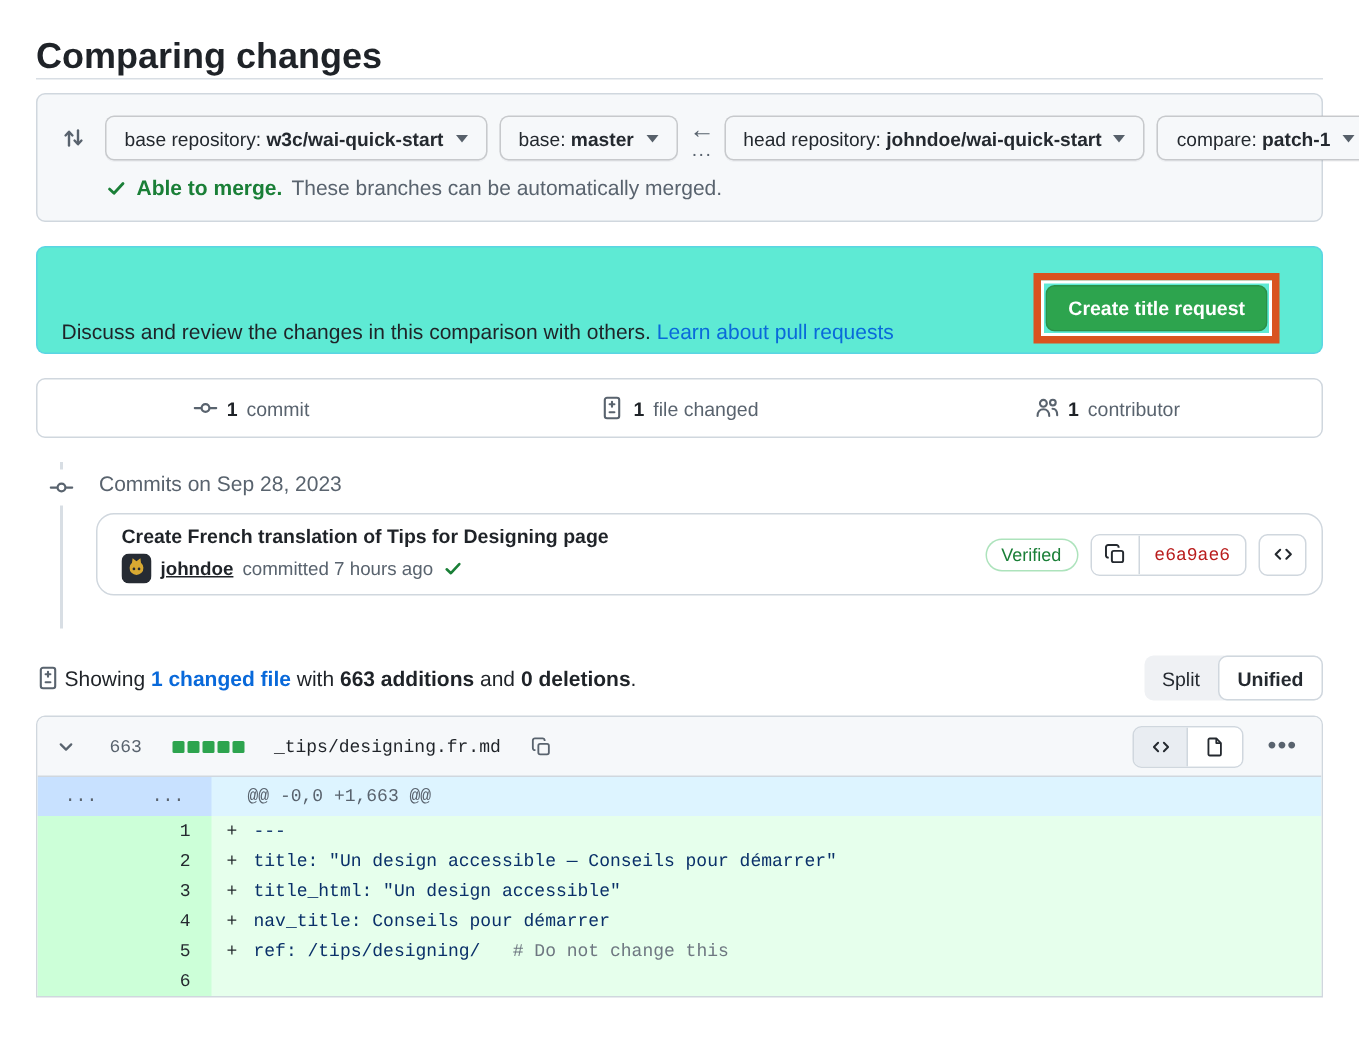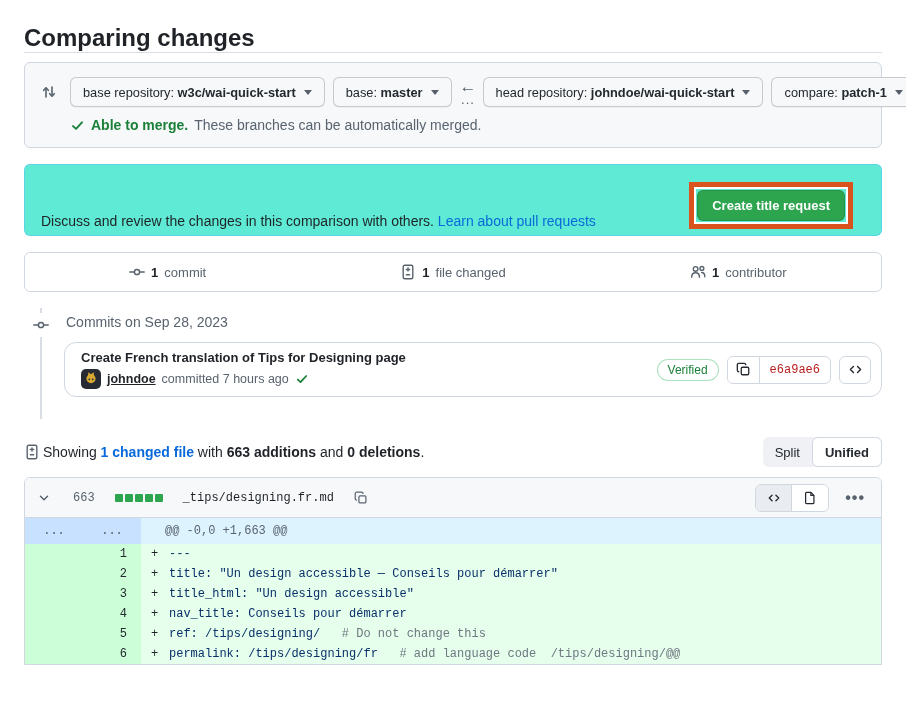--- a/index.html
+++ b/index.html
@@ -392,18 +392,17 @@
     <div class="line-gutter">
             <span class="lnum">5</span>
           </div>
     <div class="line-content"><span class="sign">+</span><span class="code">ref: /tips/designing/</span><span class="comment">   # Do not change this</span></div>
   </div>
 
   <div class="line-row">
     <div class="line-gutter">
             <span class="lnum">6</span>
           </div>
-    <div class="line-content"><span class="sign">+</span><span class="code">permalink: /tips/designing/fr</span><span class="comment">   # add language code  /tips/designing/@@</span></div>
   </div>
 </div>
   </div>
 
 </div>
 
 </body></html>

